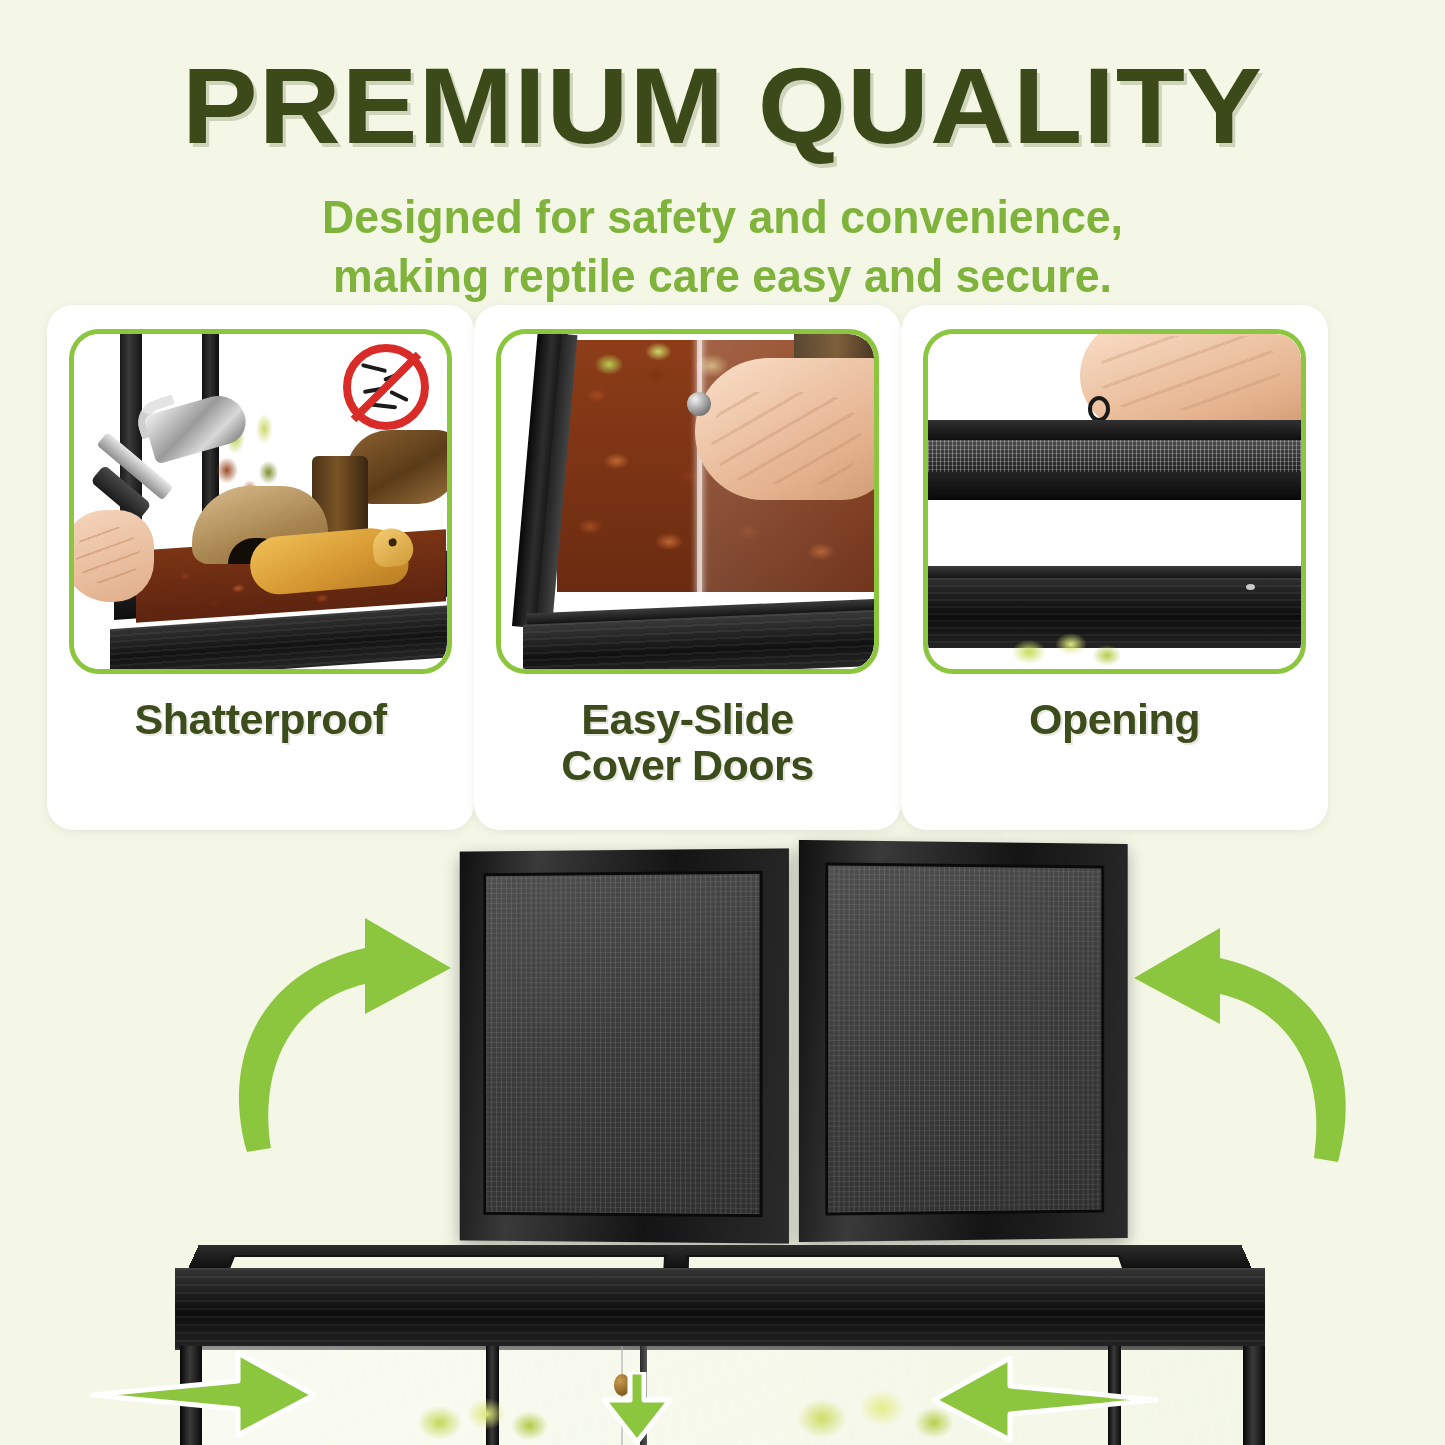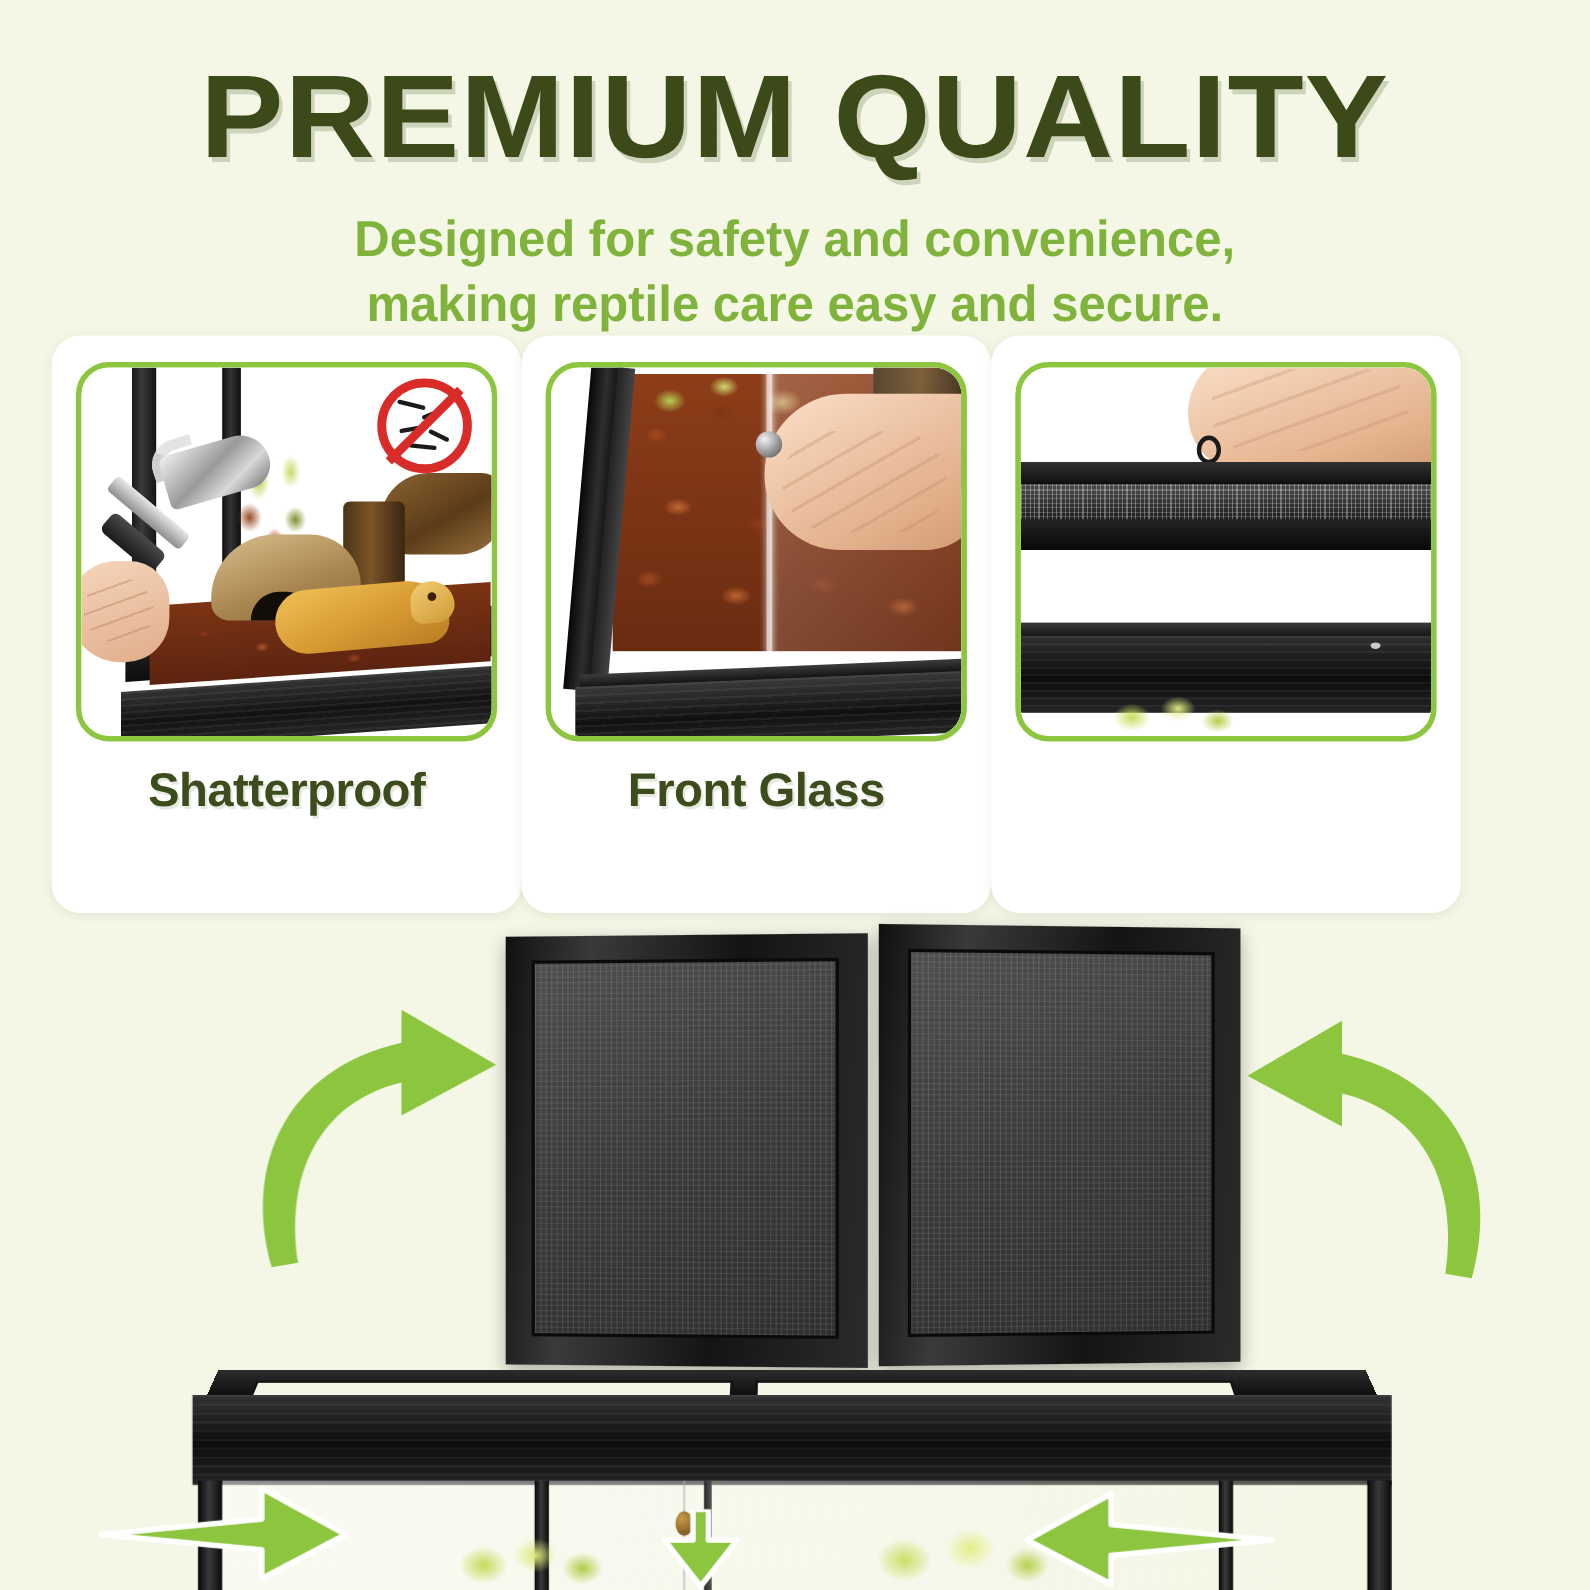--- a/index.html
+++ b/index.html
@@ -363,40 +363,42 @@
         <div class="c2-glass"></div>
         <div class="c2-hand"></div>
         <div class="c2-knob"></div>
         <div class="c2-frameL"></div>
         <div class="c2-frameL2"></div>
         <div class="c2-railtop"></div>
         <div class="c2-base"></div>
       </div>
     </div>
     <div class="card-label">
-      <span>Front Glass</span>
+      <span>Easy-Slide</span>
+      <span>Cover Doors</span>
     </div>
   </div>
 
   <div class="card">
     <div class="photo">
       <div class="photo-inner">
         <div class="c3-bg"></div>
         <div class="c3-hand"></div>
         <div class="c3-ring"></div>
         <div class="c3-lidtop"></div>
         <div class="c3-mesh"></div>
         <div class="c3-lidbot"></div>
         <div class="c3-rail"></div>
         <div class="c3-rim"></div>
         <div class="c3-screw"></div>
         <div class="c3-leaf"></div>
       </div>
     </div>
     <div class="card-label">
+      <span>Opening</span>
     </div>
   </div>
 
 </div>
 
 <div class="hero">
 
   <div class="lid lid-left">
     <div class="screen"></div>
   </div>

